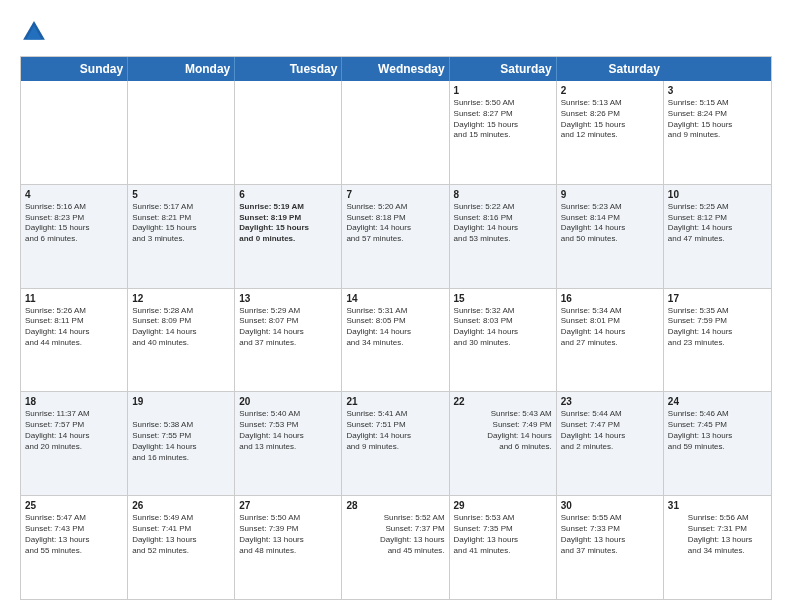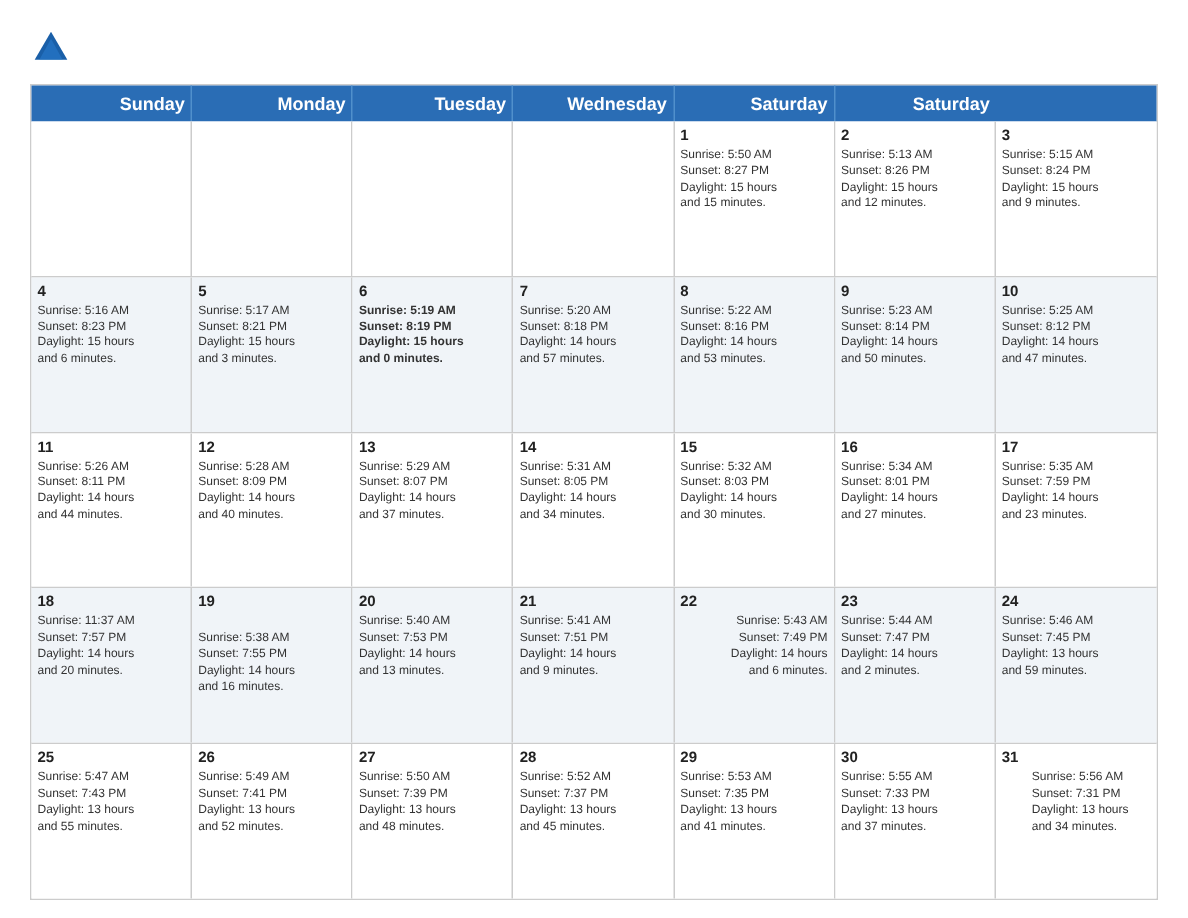--- a/index.html
+++ b/index.html
@@ -342,21 +342,21 @@
           </div>
           <div class="cal-cell">
             <span class="day-num">27</span>
             <div class="day-info" style="white-space: pre-line;">Sunrise: 5:50 AM
 Sunset: 7:39 PM
 Daylight: 13 hours
 and 48 minutes.</div>
           </div>
           <div class="cal-cell">
             <span class="day-num">28</span>
-            <div class="day-info" style="white-space: pre-line;">Sunrise: 5:52 AM
+            <div class="day-info" style="white-space: pre-line; text-align: right;">Sunrise: 5:52 AM
 Sunset: 7:37 PM
 Daylight: 13 hours
 and 45 minutes.</div>
           </div>
           <div class="cal-cell">
             <span class="day-num">29</span>
             <div class="day-info" style="white-space: pre-line;">Sunrise: 5:53 AM
 Sunset: 7:35 PM
 Daylight: 13 hours
 and 41 minutes.</div>

